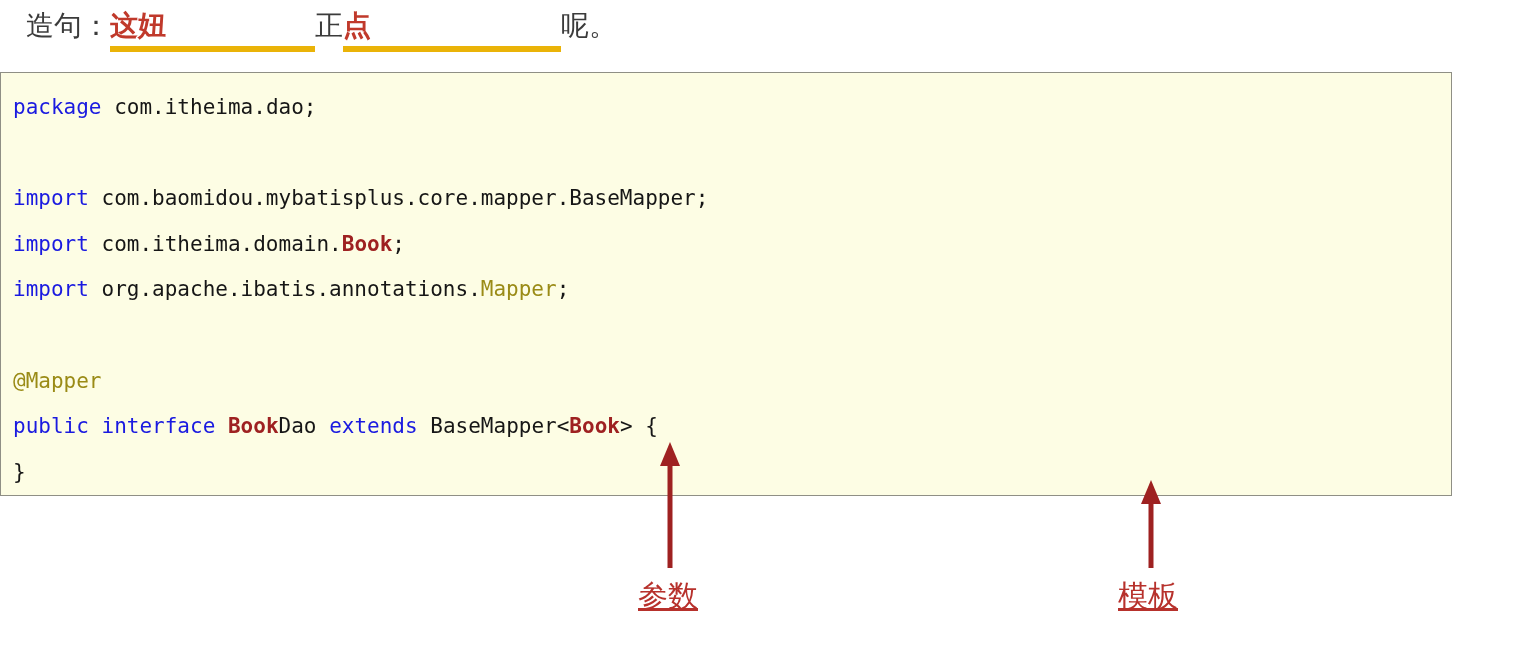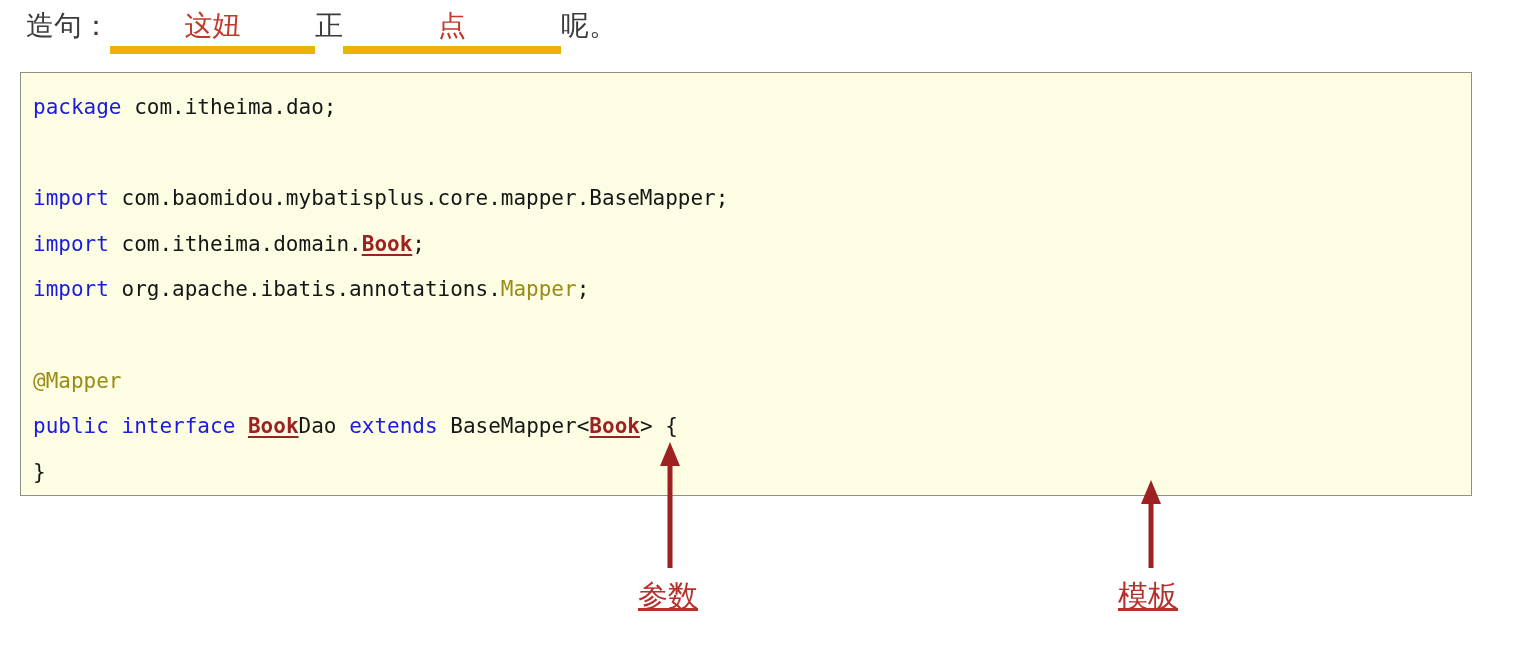--- a/index.html
+++ b/index.html
@@ -26,35 +26,34 @@
     white-space: nowrap;
     letter-spacing: 0px;
   }
   #header-sentence .seg {
     display: inline-block;
     vertical-align: baseline;
     text-align: right;
   }
   .blank {
     display: inline-block;
-    border-bottom: 8px solid #eab308;
-    text-align: center;
+    border-bottom: 6px solid #eab308;
     color: #c0392b;
-    font-weight: 400;
+    font-weight: 700;
     vertical-align: baseline;
     box-sizing: border-box;
   }
   .blank.b1 { width: 205px; }
   .blank.b2 { width: 218px; }
   .lbl-plain { color: #3b3b3b; }
 
   
   #code-box {
     position: absolute;
-    left: 20px;
+    left: 0;
     top: 72px;
     width: 1452px;
     height: 424px;
     background: #fdfde4;
     border: 1px solid #8f8f85;
     box-sizing: border-box;
     overflow: hidden;
   }
   #code-lines {
     position: absolute;
@@ -63,21 +62,21 @@
     font-family: "DejaVu Sans Mono", "Liberation Mono", monospace;
     font-size: 21px;
     line-height: 45.6px;
     white-space: pre;
     color: #1b1b1b;
   }
   .code-line { height: 45.6px; }
   .kw       { color: #1a1ae0; }
   .plain    { color: #161616; }
   .anno     { color: #9a8b16; }
-  .type-ul  { color: #9e2121; font-weight: bold; text-decoration: underline; text-underline-offset: 3px; }
+  .type-ul  { color: #9e2121; font-weight: bold; text-underline-offset: 3px; }
   .blankline { height: 45.6px; }
 
   
   .arrow {
     position: absolute;
   }
   .arrow-label {
     position: absolute;
     color: #b7312c;
     font-size: 30px;

